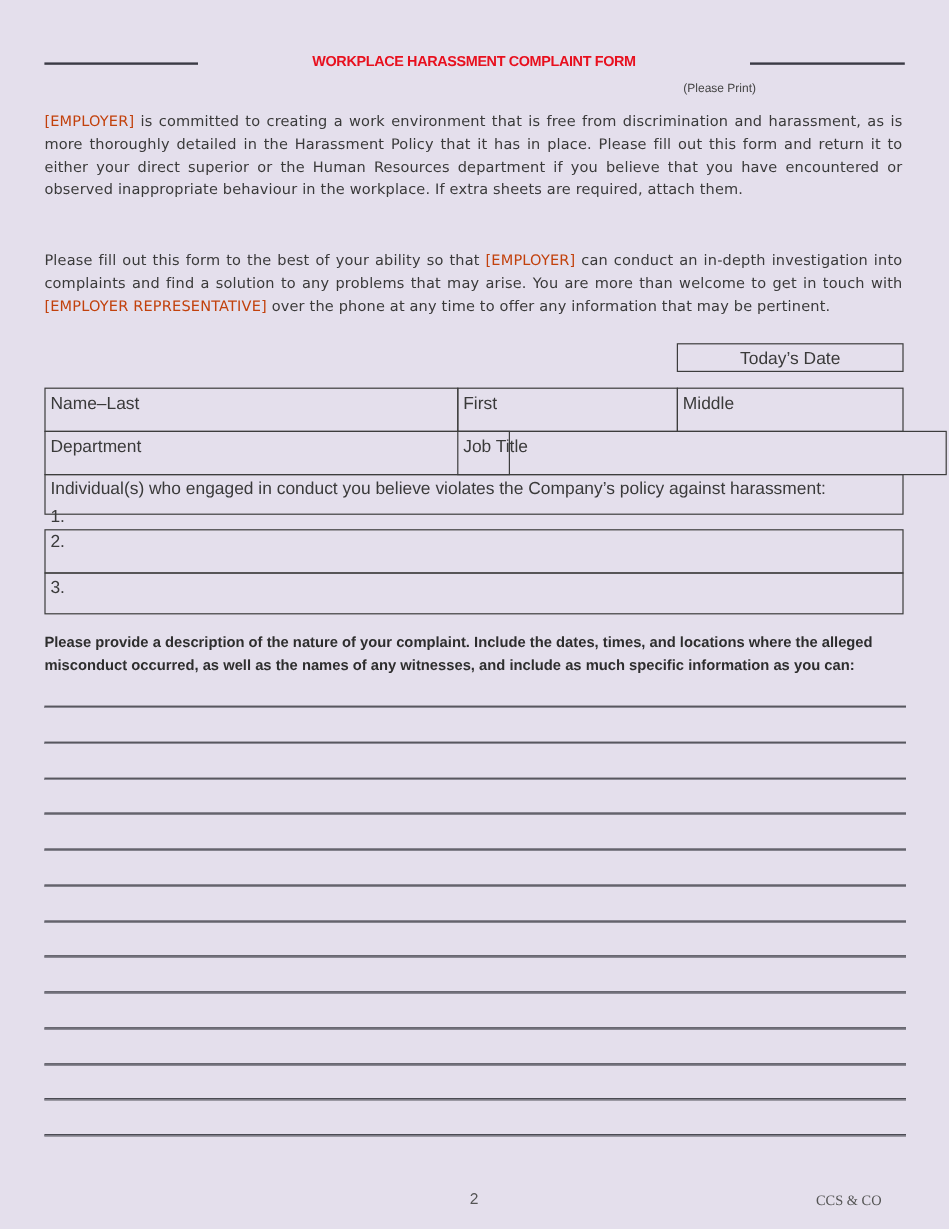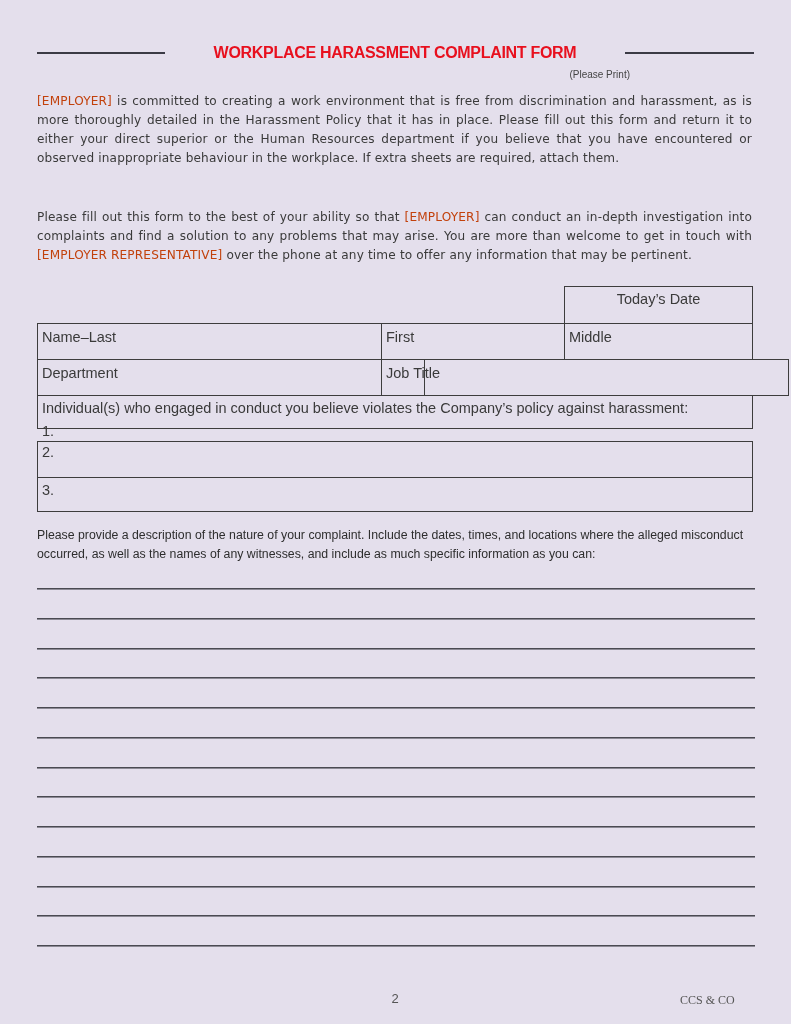--- a/index.html
+++ b/index.html
@@ -11,21 +11,21 @@
       position: relative;
       overflow: hidden;
     }
     .rule { position: absolute; height: 2px; background: #3b3b45; }
     #title-rule-left { left: 37px; top: 52px; width: 128px; }
     #title-rule-right { left: 625px; top: 52px; width: 129px; }
     .title {
       position: absolute; left: 160px; width: 470px; top: 44px;
       text-align: center;
       font-family: "Liberation Sans", sans-serif;
-      font-weight: bold; font-size: 16px; color: #e8101e;
+      font-weight: bold; font-size: 12px; color: #e8101e;
       letter-spacing: -0.3px;
     }
     .subtitle {
       position: absolute; left: 160px; width: 470px; top: 69px;
       text-align: right; font-family: "Liberation Sans", sans-serif;
       font-size: 10px; color: #444;
     }
     .para {
       position: absolute; left: 37px; width: 715px;
       font-family: "DejaVu Sans", sans-serif;
@@ -34,38 +34,38 @@
       letter-spacing: 0.15px;
     }
     #para1 { top: 92px; }
     #para2 { top: 208px; }
     .hl { color: #c2410c; }
     .tbl-box {
       position: absolute; border: 1px solid #3d3d3d; box-sizing: border-box;
       font-family: "Liberation Sans", sans-serif; font-size: 14.5px; color: #3a3a3a;
     }
     .cell-label { position: absolute; left: 4px; top: 5px; white-space: nowrap; }
-    #date-box { left: 564px; top: 286px; width: 189px; height: 38px; }
+    #date-box { left: 564px; top: 286px; width: 189px; height: 24px; }
     #date-box .cell-label { left: 0; width: 100%; text-align: center; top: 4px; }
     #cell-last { left: 37px; top: 323px; width: 345px; height: 37px; }
     #cell-first { left: 381px; top: 323px; width: 184px; height: 37px; }
     #cell-middle { left: 564px; top: 323px; width: 189px; height: 37px; }
     #cell-dept { left: 37px; top: 359px; width: 388px; height: 37px; }
     #cell-job { left: 381px; top: 359px; width: 408px; height: 37px; }
     #cell-ind1 { left: 37px; top: 395px; width: 716px; height: 34px; }
     #cell-ind1 .cell-label { top: 4px; }
     #cell-ind1 .num { position: absolute; left: 4px; top: 27px; }
     #cell-ind2 { left: 37px; top: 441px; width: 716px; height: 37px; }
     #cell-ind2 .cell-label { top: 2px; }
     #cell-ind3 { left: 37px; top: 477px; width: 716px; height: 35px; }
     #cell-ind3 .cell-label { top: 4px; }
     .desc {
       position: absolute; left: 37px; width: 716px; top: 526px;
       font-family: "Liberation Sans", sans-serif; font-size: 12.3px;
-      line-height: 19px; color: #2e2e2e;
+      line-height: 19px; color: #2e2e2e; font-weight: bold;
     }
     .wline { position: absolute; left: 37px; width: 718px; height: 1px; background: #4a4a52; border-bottom: 1px solid #8c8a95; }
     .footer-page {
       position: absolute; left: 385px; top: 991px; width: 20px; text-align: center;
       font-family: "Liberation Sans", sans-serif; font-size: 13px; color: #555;
     }
     .footer-co {
       position: absolute; left: 640px; top: 993px;
       font-family: Liberation Serif, serif; font-size: 12px; color: #555; margin-left: 40px;
     }

